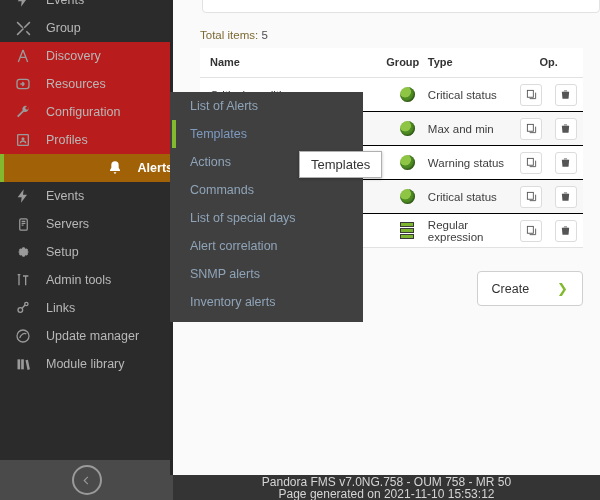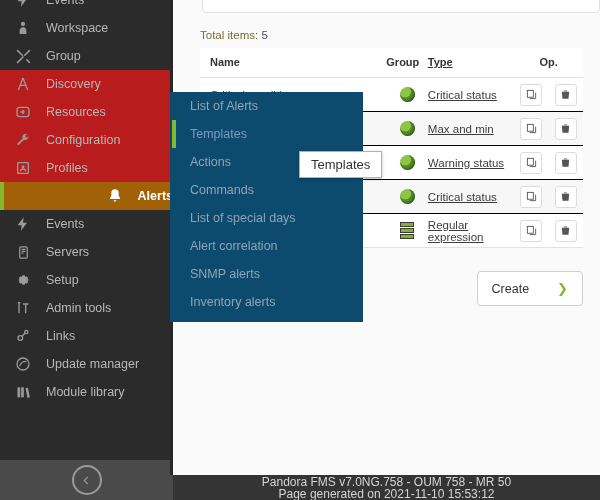--- a/index.html
+++ b/index.html
@@ -33,21 +33,21 @@
     position:absolute;left:0;bottom:0;width:173px;height:40px;background:#4a4a4a;
     display:flex;align-items:center;justify-content:center;
   }
   #collapse-btn{
     width:26px;height:26px;border-radius:50%;border:2px solid #9a9a9a;
     display:flex;align-items:center;justify-content:center;cursor:pointer;
   }
   
   #submenu{
     position:absolute;left:170px;top:92px;width:193px;height:230px;
-    background:#0c4a6e;z-index:40;
+    background:#404040;z-index:40;
   }
   .sub-item{
     position:relative;height:28px;display:flex;align-items:center;
     padding-left:20px;box-sizing:border-box;
     color:#8fa4b8;font-size:12.5px;
   }
   .sub-item.active{color:#7e9ac0;}
   .sub-item.active::before{
     content:"";position:absolute;left:2px;top:0;bottom:0;width:4px;background:#82b92e;
   }
@@ -81,21 +81,21 @@
   table{border-collapse:collapse;width:383px;font-size:11.5px;color:#3d3d3d;}
   thead th{
     font-weight:bold;text-align:left;padding:8px 0 9px 0;
     border-bottom:1px solid #e2e2e2;color:#333;font-size:11px;
   }
   tbody td{padding:0;height:33px;vertical-align:middle;border-bottom:1px solid #000000;}
   tbody tr:nth-child(even){background:#f7f7f7;}
   tbody tr:last-child td{border-bottom:1px solid #e2e2e2;}
   .c-name{width:183px;padding-left:10px !important;}
   .c-group{width:42px;text-align:center;}
-  .c-type{width:88px;text-decoration:underline;}
+  .c-type{width:88px;}
   .c-op{width:35px;text-align:center;}
   .c-op2{width:35px;text-align:center;}
   th.c-name{padding-left:10px;}
   th.c-group{text-align:left;}
   .globe{
     width:15px;height:15px;border-radius:50%;display:inline-block;vertical-align:middle;
     background:radial-gradient(circle at 35% 32%,#8fc545 0 38%,#4e8c24 42% 100%);
     box-shadow:inset -1px -1px 2px rgba(0,0,0,.45);
   }
   .stack{display:inline-block;width:14px;vertical-align:middle;}
@@ -125,29 +125,20 @@
 
   <div class="nav-item" style="top:0;margin-top:-14px;">
     <span class="ico">
       <svg width="16" height="16" viewBox="0 0 24 24" fill="currentColor">
           <path d="M13 2L4 14h6l-1 8 9-12h-6l1-8z"></path>
         </svg>
     </span>
     <span>Events</span>
   </div>
 
-  <div class="nav-item">
-    <span class="ico">
-      <svg width="16" height="16" viewBox="0 0 24 24" fill="currentColor">
-          <circle cx="12" cy="6" r="3.2"></circle>
-          <path d="M12 11c-3 0-5 2.2-5 5v5h10v-5c0-2.8-2-5-5-5z"></path>
-        </svg>
-    </span>
-    <span>Workspace</span>
-  </div>
 
   <div class="nav-item">
     <span class="ico">
       <svg width="17" height="17" viewBox="0 0 24 24" fill="none" stroke="currentColor" stroke-width="2.1">
           <path d="M3 3l8 8M21 3l-8 8M3 21l9-9M21 21l-5-5"></path>
         </svg>
     </span>
     <span>Group</span>
   </div>
 

